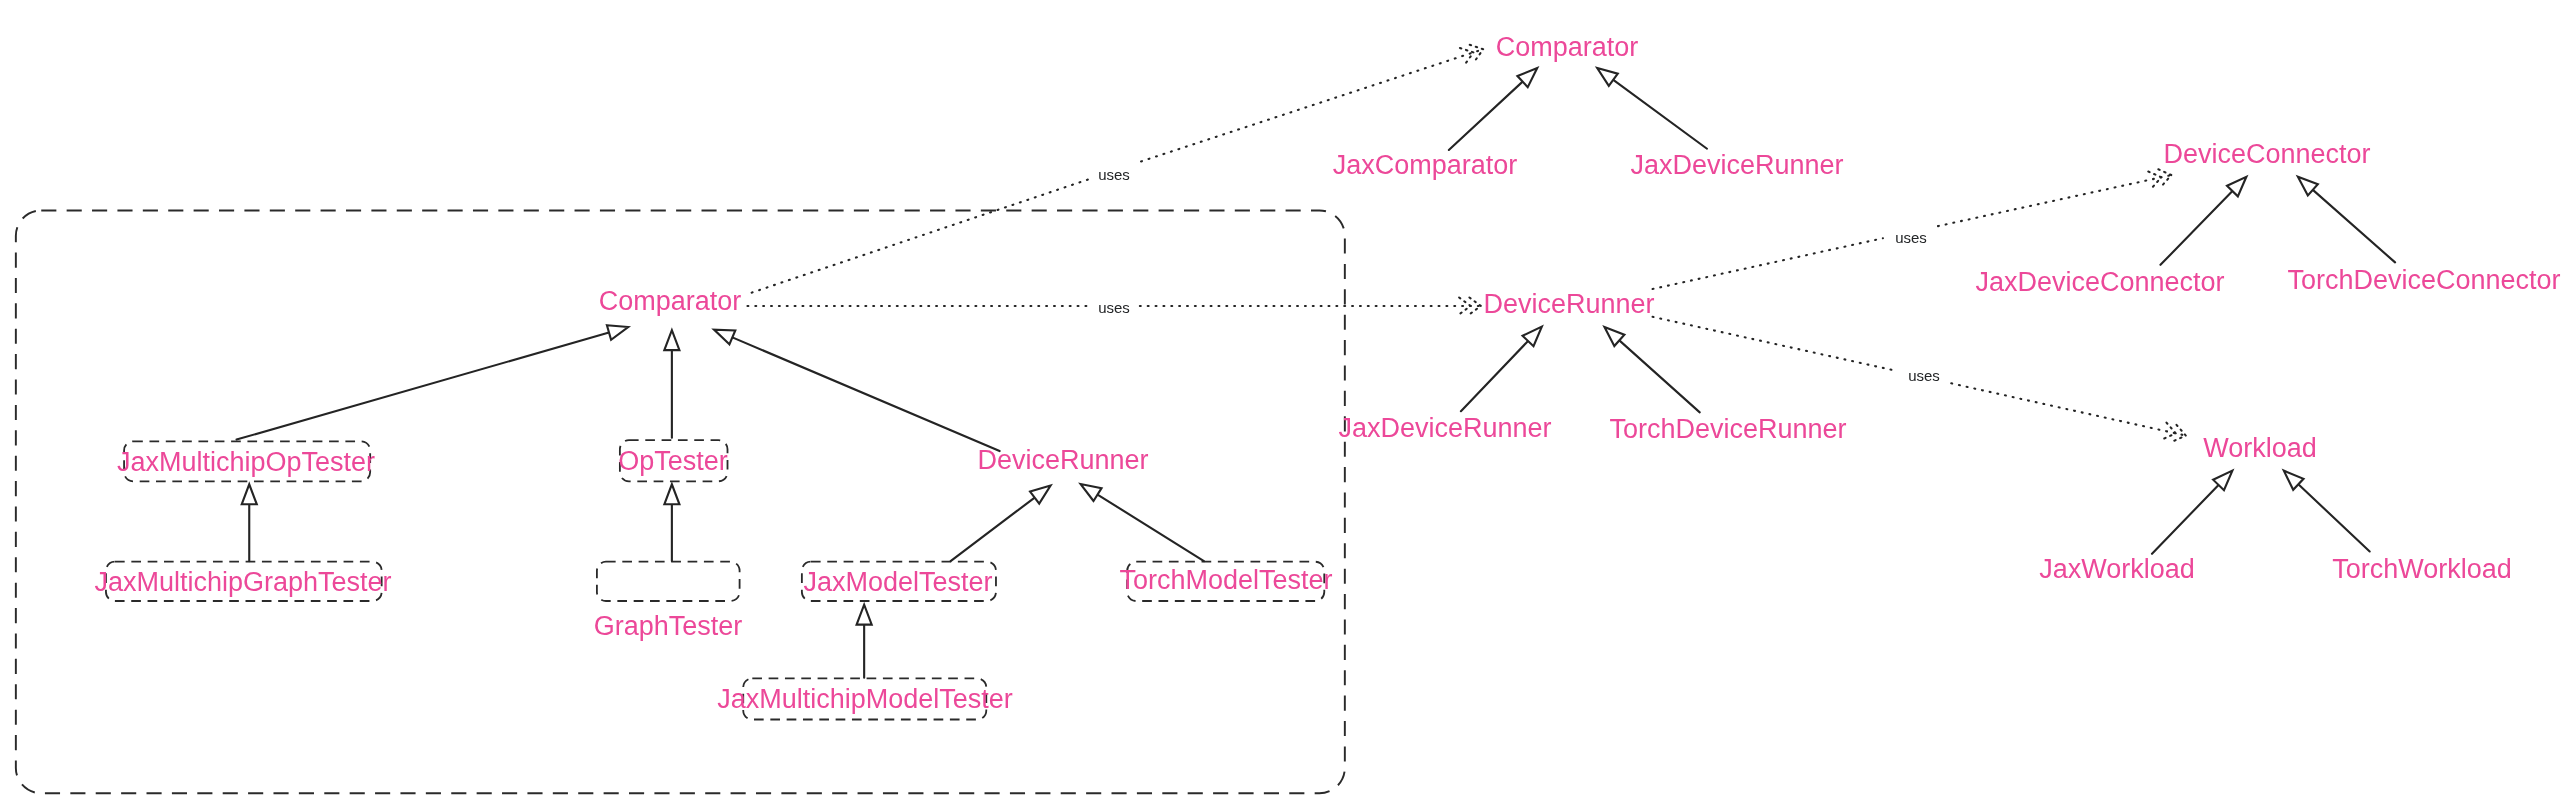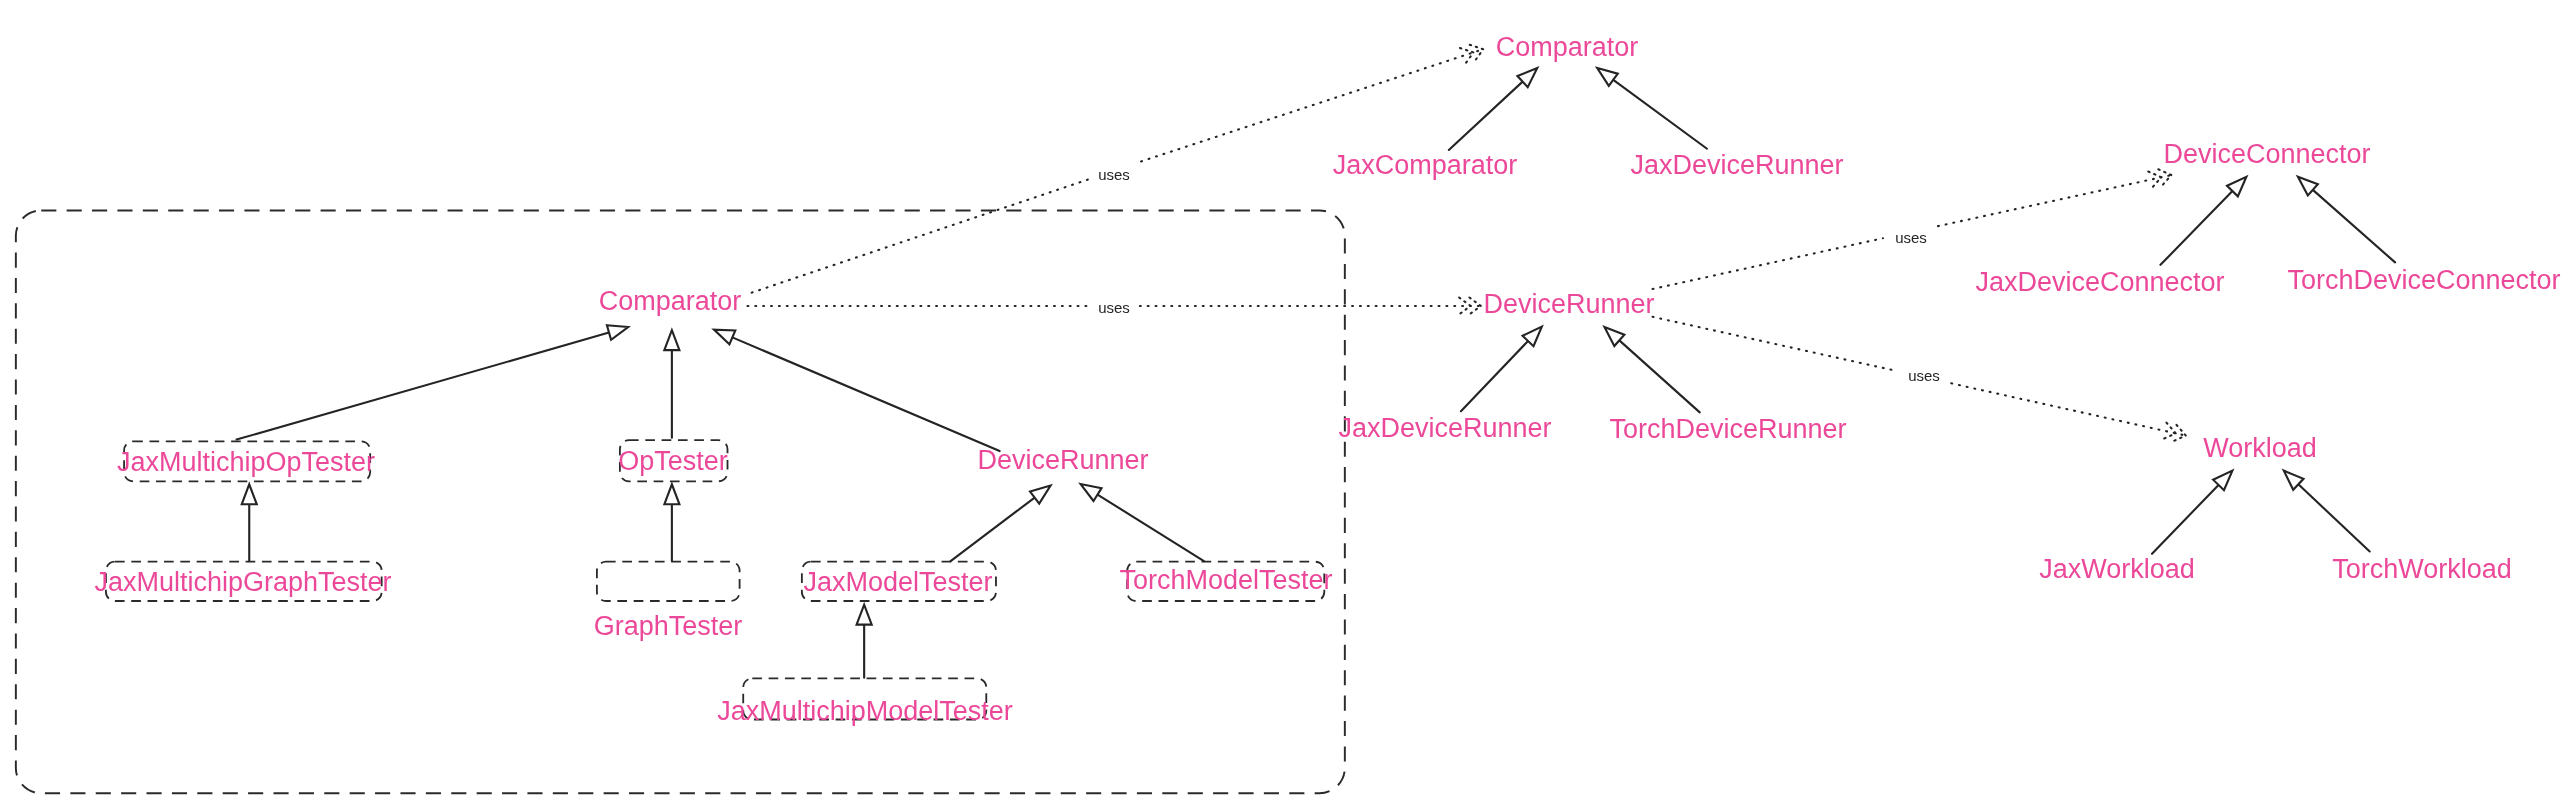--- a/index.html
+++ b/index.html
@@ -102,21 +102,21 @@
   </svg>
 
   <div class="node-label" style="left:670px; top:301px;">Comparator</div>
   <div class="node-label" style="left:246px;  top:462px;">JaxMultichipOpTester</div>
   <div class="node-label" style="left:673px; top:461px;">OpTester</div>
   <div class="node-label" style="left:1063px; top:460px;">DeviceRunner</div>
   <div class="node-label" style="left:243px;  top:582px;">JaxMultichipGraphTester</div>
   <div class="node-label" style="left:668px; top:582px;margin-top:44px;">GraphTester</div>
   <div class="node-label" style="left:898px; top:582px;text-align:center;">JaxModelTester</div>
   <div class="node-label" style="left:1226px; top:580px;">TorchModelTester</div>
-  <div class="node-label" style="left:865px; top:699px;margin-top:12px;">JaxMultichipModelTester</div>
+  <div class="node-label" style="left:865px; top:699px;">JaxMultichipModelTester</div>
   <div class="node-label" style="left:1567px; top:47px;">Comparator</div>
   <div class="node-label" style="left:1425px; top:165px;">JaxComparator</div>
   <div class="node-label" style="left:1737px; top:165px;">JaxDeviceRunner</div>
   <div class="node-label" style="left:1569px; top:304px;text-align:right;">DeviceRunner</div>
   <div class="node-label" style="left:1445px; top:428px;">JaxDeviceRunner</div>
   <div class="node-label" style="left:1728px; top:429px;">TorchDeviceRunner</div>
   <div class="node-label" style="left:2267px; top:154px;">DeviceConnector</div>
   <div class="node-label" style="left:2100px; top:282px;">JaxDeviceConnector</div>
   <div class="node-label" style="left:2424px; top:280px;">TorchDeviceConnector</div>
   <div class="node-label" style="left:2260px; top:448px;">Workload</div>

